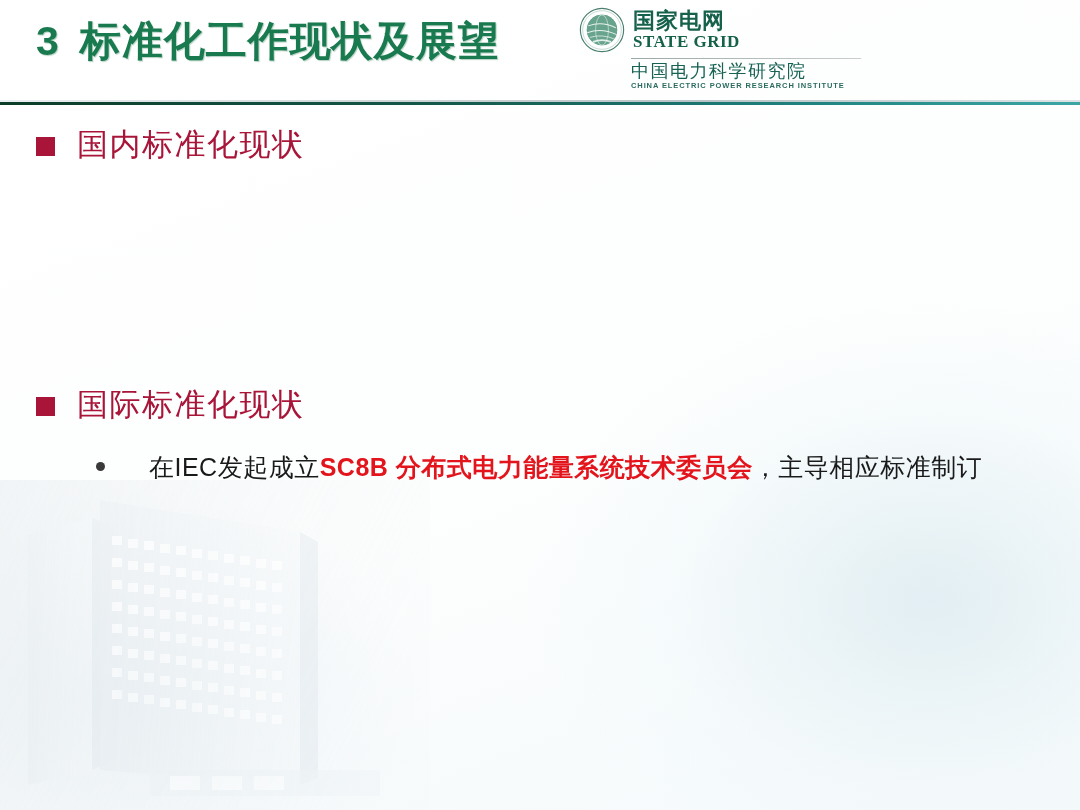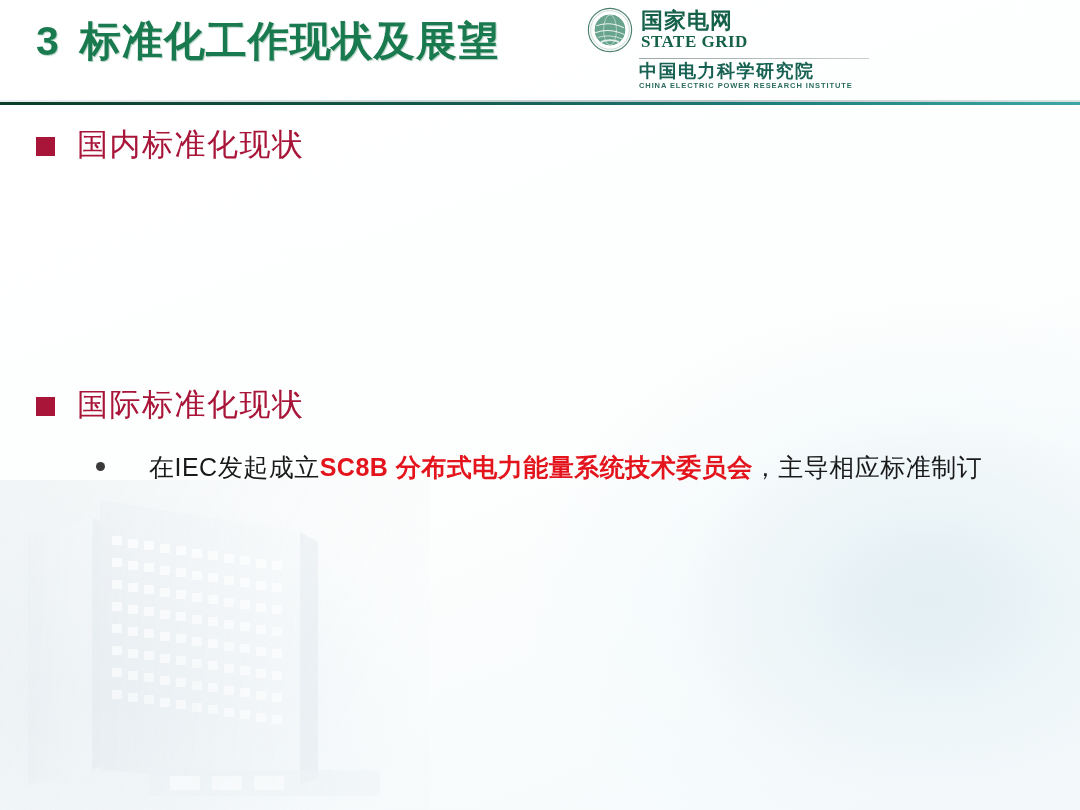--- a/index.html
+++ b/index.html
@@ -32,32 +32,32 @@
     position:absolute; left:36px; top:14px;
     font-size:41px; font-weight:bold;
     color:#1a7a4f;
     letter-spacing:1px;
     white-space:nowrap;
     text-shadow:1px 1px 1px rgba(120,170,145,.55);
   }
   .slide-title .num { margin-right:20px; }
 
   
-  .logo-block { position:absolute; right:8px; top:6px; width:292px; height:92px; }
+  .logo-block { position:absolute; right:16px; top:6px; width:292px; height:92px; }
   .logo-top { display:flex; align-items:center; height:48px; padding-left:10px; }
   .emblem { width:46px; height:46px; flex:0 0 46px; margin-right:8px; }
   .logo-words { line-height:1; }
   .logo-cn { font-size:22px; font-weight:bold; color:#16614a; letter-spacing:1px; }
   .logo-en {
     font-size:17px; font-weight:bold; color:#16614a;
     font-family:"Liberation Serif", serif; letter-spacing:.5px; margin-top:1px;
   }
   .logo-rule { height:1px; background:linear-gradient(90deg,#9aa7a5 0%,#c8cfcd 100%); margin:4px 0 3px 62px; }
   .logo-bottom { padding-left:62px; line-height:1; }
-  .inst-cn { font-size:18px; font-weight:bold; color:#176253; letter-spacing:1.5px; }
+  .inst-cn { font-size:18px; font-weight:normal; color:#176253; letter-spacing:1.5px; }
   .inst-en {
     font-size:7.5px; font-weight:bold; color:#2a6b5e;
     font-family:Liberation Sans, sans-serif; letter-spacing:.9px; margin-top:2px; white-space:nowrap;
   }
 
   .header-rule { position:absolute; left:0; top:100px; width:1080px; height:5px; }
   .header-rule .hl-light {
     position:absolute; left:0; top:0; width:100%; height:2px;
     background:linear-gradient(90deg,#e9eef0 0%,#cfd6d8 35%,#b9c2c4 65%,#dce3e4 100%);
   }

